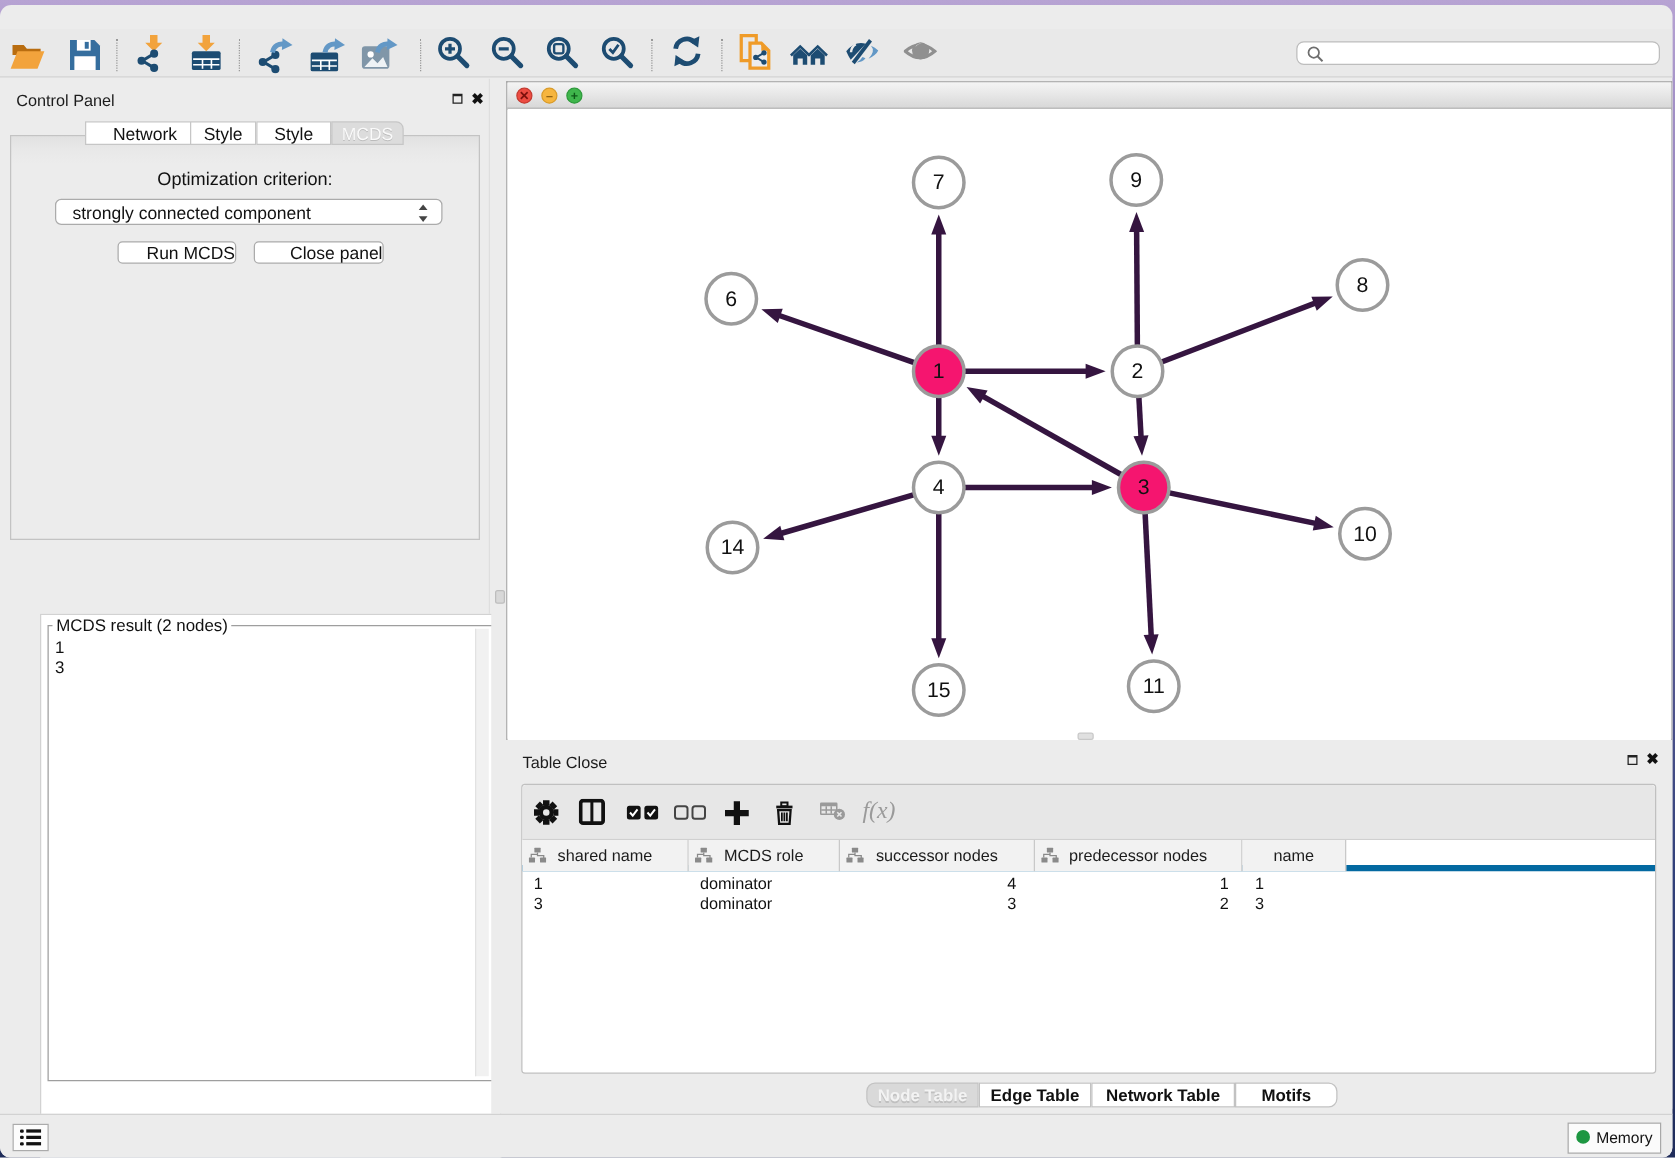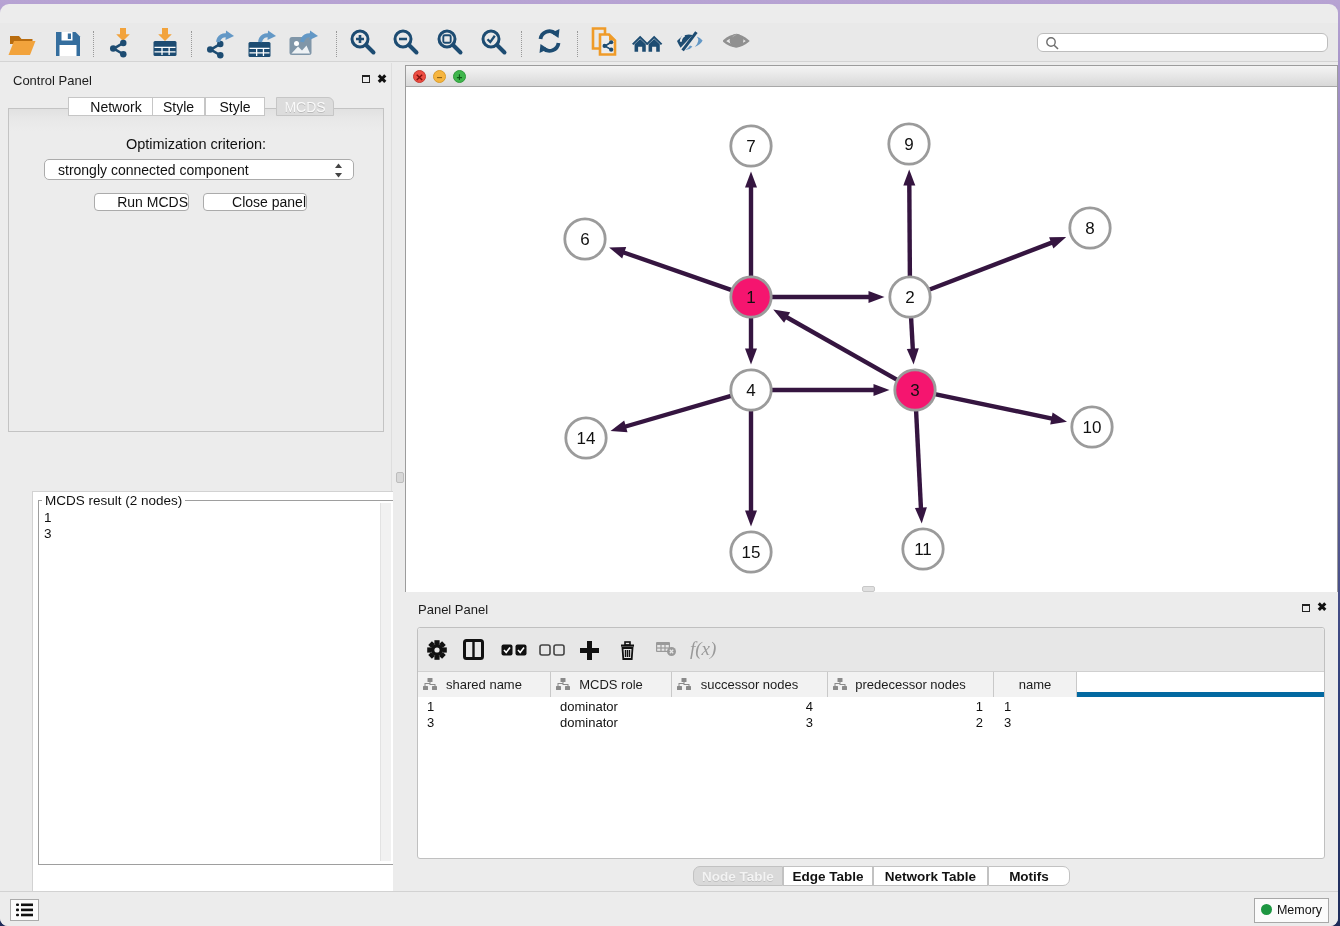--- a/index.html
+++ b/index.html
@@ -186,21 +186,21 @@
       </div>
   </div>
   <div id="cpanel">
     <div class="phead" style="position:absolute;left:13px;top:10px">Control Panel</div>
     <div class="floatic" style="left:362px;top:12px"></div>
     <div class="closeic" style="left:377px;top:9px">✖</div>
     <div id="tabrow">
       <div class="tab" style="left:68px;width:96px">Network</div>
       <div class="tab" style="left:152px;width:53px">Style</div>
       <div class="tab" style="left:205px;width:60px">Style</div>
-      <div class="tab" style="left:276px;width:58px;background:#dcdcdc;color:#fafafa;text-shadow:0 1px 0 #bbb;border-radius:0 6px 0 0">MCDS</div>
+      <div class="tab" style="left:265px;width:58px;background:#dcdcdc;color:#fafafa;text-shadow:0 1px 0 #bbb;border-radius:0 6px 0 0">MCDS</div>
     </div>
     <div id="cbox"></div>
     <div id="dropdown">strongly connected component
       <svg width="9" height="15" style="position:absolute;right:10px;top:3px" viewBox="0 0 9 15">
           <path d="M4.5 0.5 L8 5 H1 Z" fill="#444"></path>
           <path d="M4.5 14.5 L8 10 H1 Z" fill="#444"></path>
         </svg>
     </div>
     <div id="optlab">Optimization criterion:</div>
     <div class="btn" style="left:94px;width:95px">Run MCDS</div>
@@ -272,21 +272,21 @@
           <text x="517" y="466.5" text-anchor="middle" font-size="17" fill="#111" font-family="Liberation Sans, sans-serif">11</text>
           <circle cx="180" cy="350" r="20.2" fill="#ffffff" stroke="#9b9b9b" stroke-width="2.8"></circle>
           <text x="180" y="355.5" text-anchor="middle" font-size="17" fill="#111" font-family="Liberation Sans, sans-serif">14</text>
           <circle cx="345" cy="464" r="20.2" fill="#ffffff" stroke="#9b9b9b" stroke-width="2.8"></circle>
           <text x="345" y="469.5" text-anchor="middle" font-size="17" fill="#111" font-family="Liberation Sans, sans-serif">15</text>
         </svg>
       <div id="canvhandle"></div>
     </div>
   </div>
   <div id="tpanel">
-    <div class="phead" style="position:absolute;left:13px;top:10px">Panel Panel</div>
+    <div class="phead" style="position:absolute;left:13px;top:10px">Table Close</div>
     <div class="floatic" style="left:897px;top:12px"></div>
     <div class="closeic" style="left:912px;top:8px">✖</div>
     <div id="tbox">
       <div id="ttoolbar"></div>
       <svg style="position:absolute;left:9px;top:12px" width="20" height="20" viewBox="0 0 20 20">
           <g fill="#111">
             <circle cx="10" cy="10" r="6.2"></circle>
             <circle cx="10" cy="10" r="2.6" fill="#e7e7e7"></circle>
             <rect x="-2" y="-2.6" width="4" height="5.2" transform="translate(17.8,10.0) rotate(0)"></rect>
             <rect x="-2" y="-2.6" width="4" height="5.2" transform="translate(15.5,15.5) rotate(45)"></rect>

